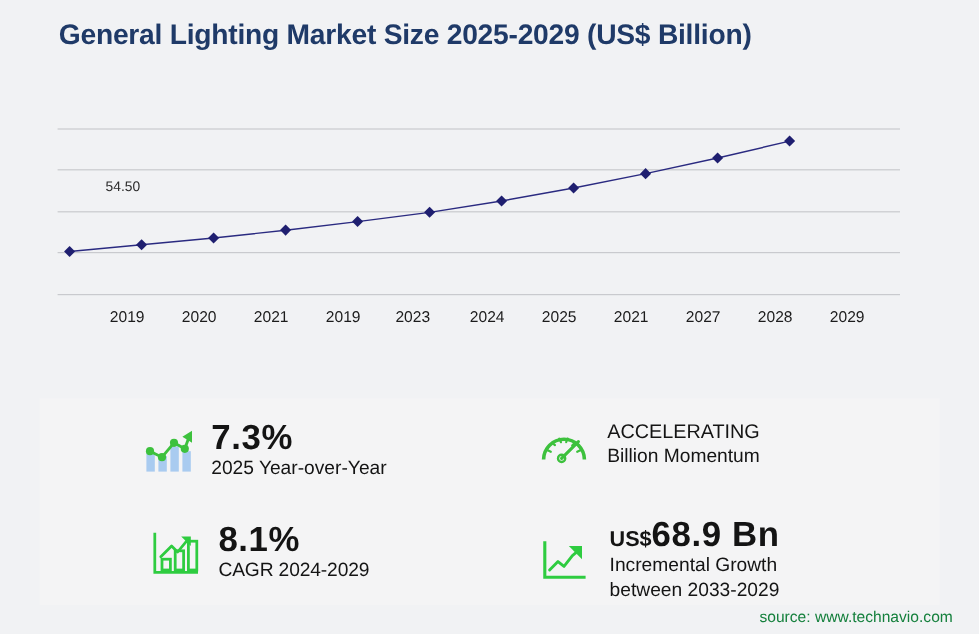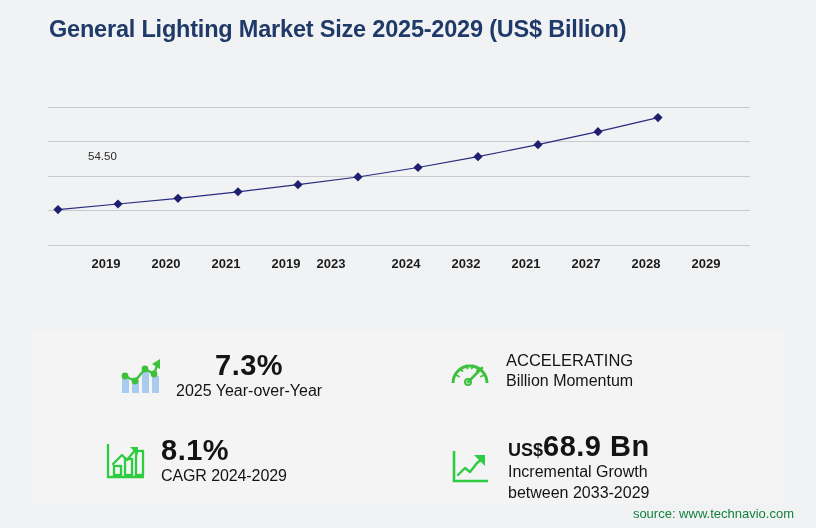--- a/index.html
+++ b/index.html
@@ -41,21 +41,21 @@
   }
   .data-label {
     position:absolute;
     font-size:11.5px;
     color:#2a2a2a;
     white-space:nowrap;
   }
   .x-axis {
     position:absolute;
     left:48px; top:256px;
-    width:702px; height:20px;font-weight:bold;
+    width:702px; height:20px;
   }
   .x-tick {
     position:absolute;
     font-size:13px;
     color:#1c1c1c;
     transform:translateX(-50%);
     white-space:nowrap;
   }
 
   
@@ -64,23 +64,23 @@
     left:33px; top:332px;
     width:750px; height:172px;
     background:#f4f4f5;
   }
   .stat-card {
     position:absolute;
     display:flex;
     align-items:center;
     gap:14px;
   }
-  .stat-card.c1 { left:85px;  top:18px;text-align:center;  }
+  .stat-card.c1 { left:85px;  top:18px;  }
   .stat-card.c2 { left:415px; top:18px;  }
-  .stat-card.c3 { left:70px;  top:103px; }
+  .stat-card.c3 { left:91px;  top:103px; }
   .stat-card.c4 { left:415px; top:99px;gap:16px;  }
 
   .stat-icon {
     width:44px; height:40px;
     flex:0 0 44px;
     display:flex; align-items:center; justify-content:center;
   }
   .stat-text { display:flex; flex-direction:column; }
   .stat-value {
     font-size:29px;
@@ -148,23 +148,23 @@
   </svg>
 
   <div class="data-label" style="left:40px; top:50px;">54.50</div>
 </div>
 
 <div class="x-axis">
   <div class="x-tick" style="left:58px">2019</div>
   <div class="x-tick" style="left:118px">2020</div>
   <div class="x-tick" style="left:178px">2021</div>
   <div class="x-tick" style="left:238px">2019</div>
-  <div class="x-tick" style="left:283px">2023</div>
+  <div class="x-tick" style="left:296px">2023</div>
   <div class="x-tick" style="left:358px">2024</div>
-  <div class="x-tick" style="left:418px">2032</div>
+  <div class="x-tick" style="left:418px">2025</div>
   <div class="x-tick" style="left:478px">2021</div>
   <div class="x-tick" style="left:538px">2027</div>
   <div class="x-tick" style="left:598px">2028</div>
   <div class="x-tick" style="left:658px">2029</div>
 </div>
 
 <div class="stats-panel">
 
   <div class="stat-card c1">
     <div class="stat-icon">

